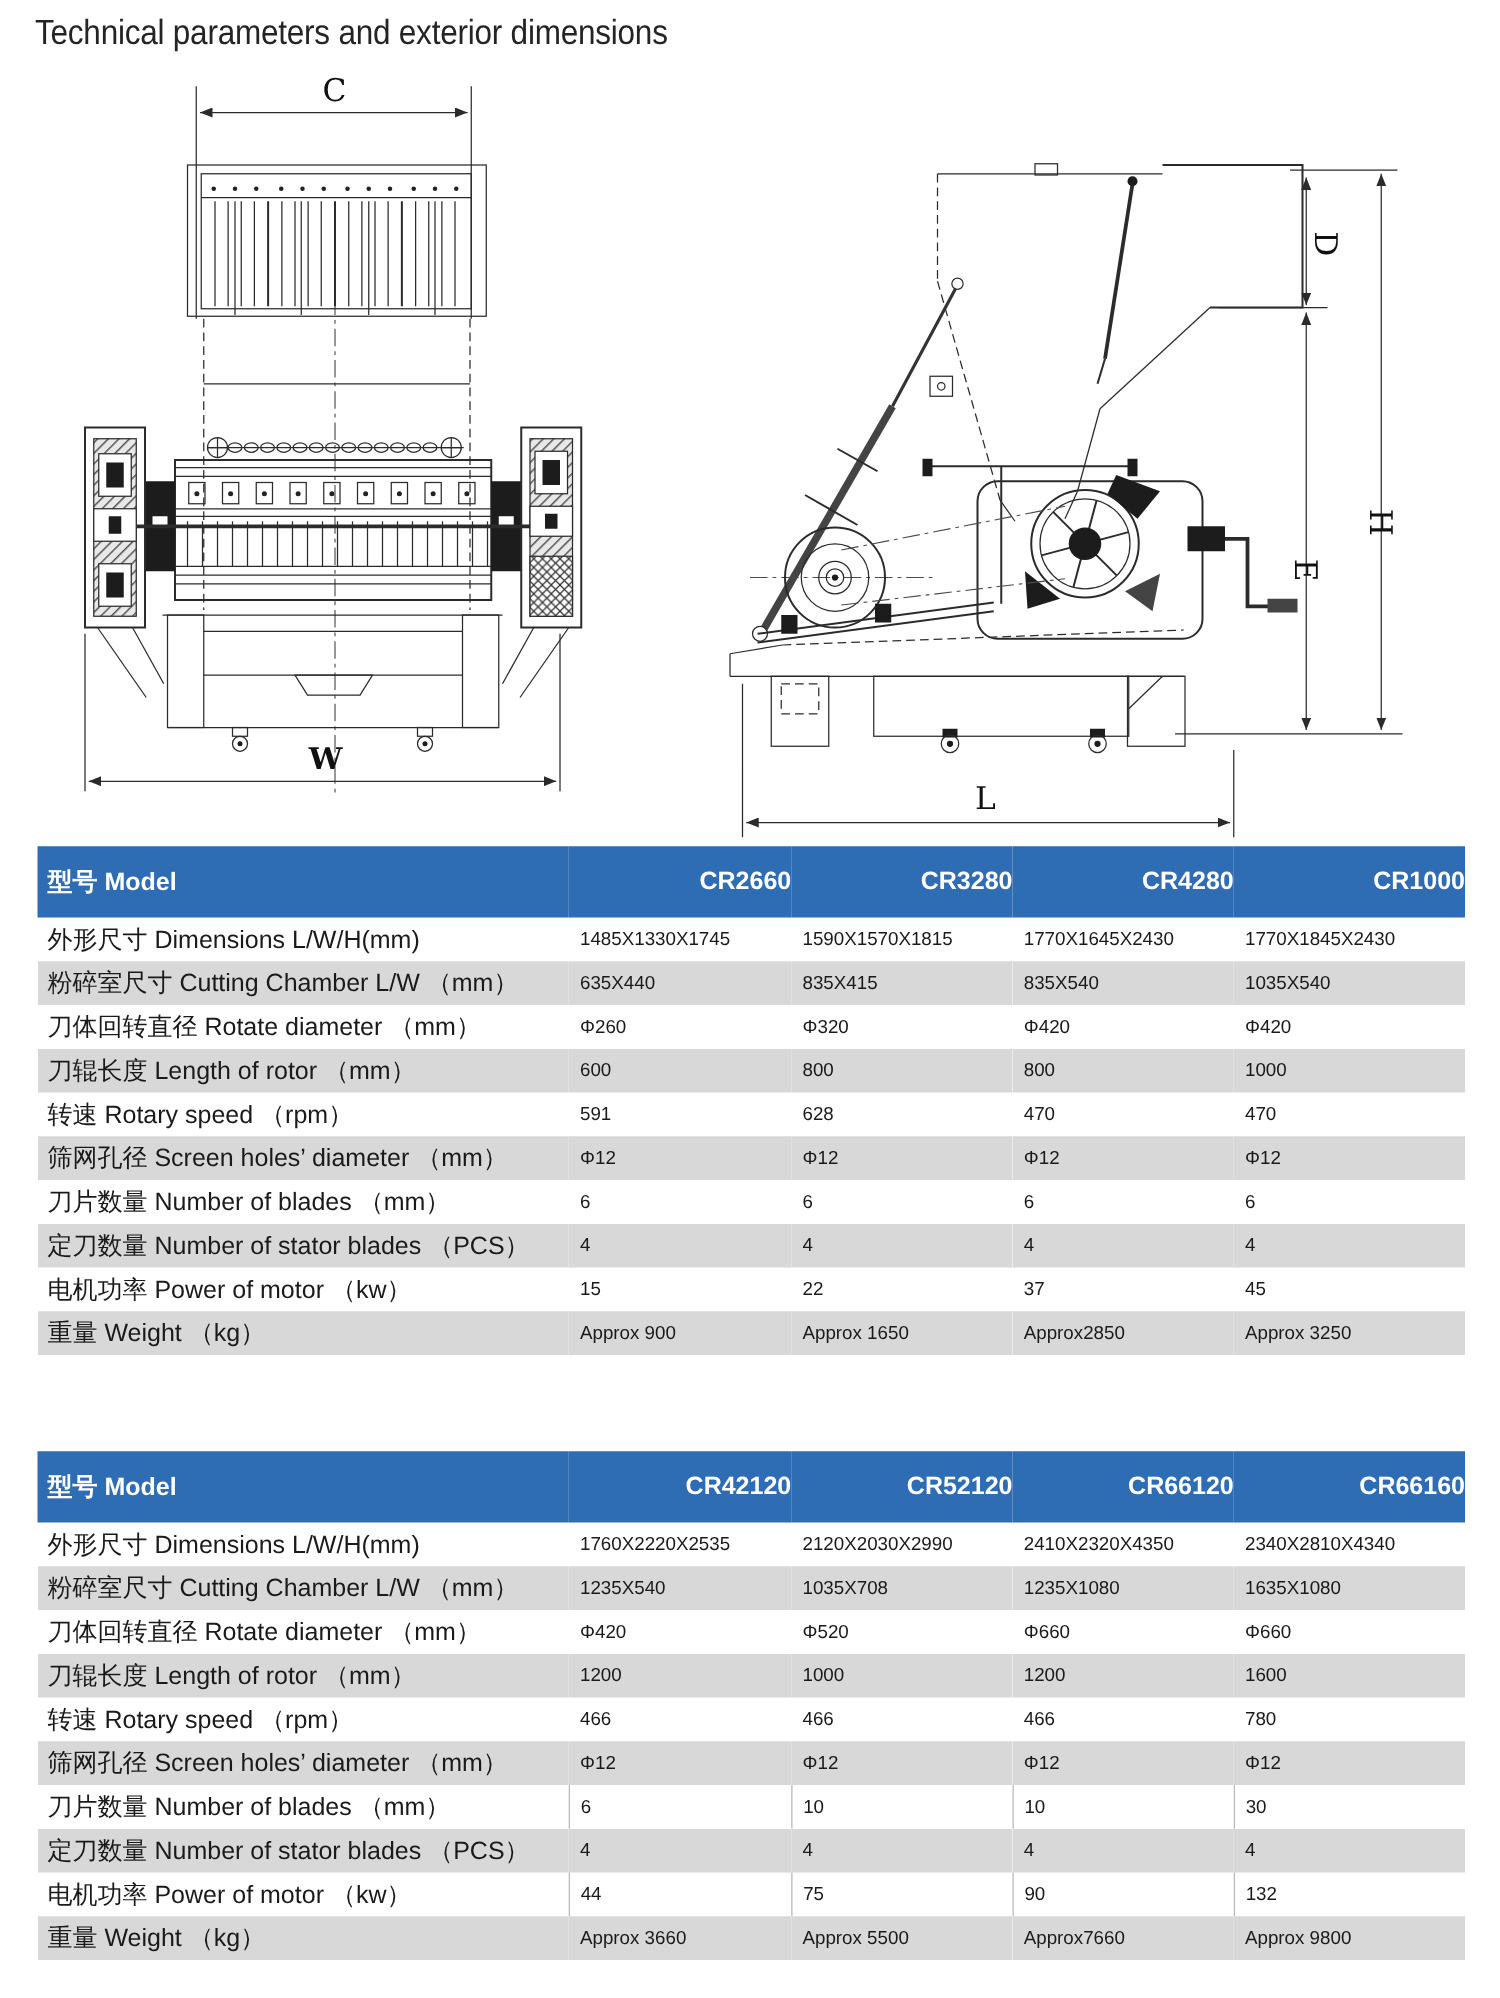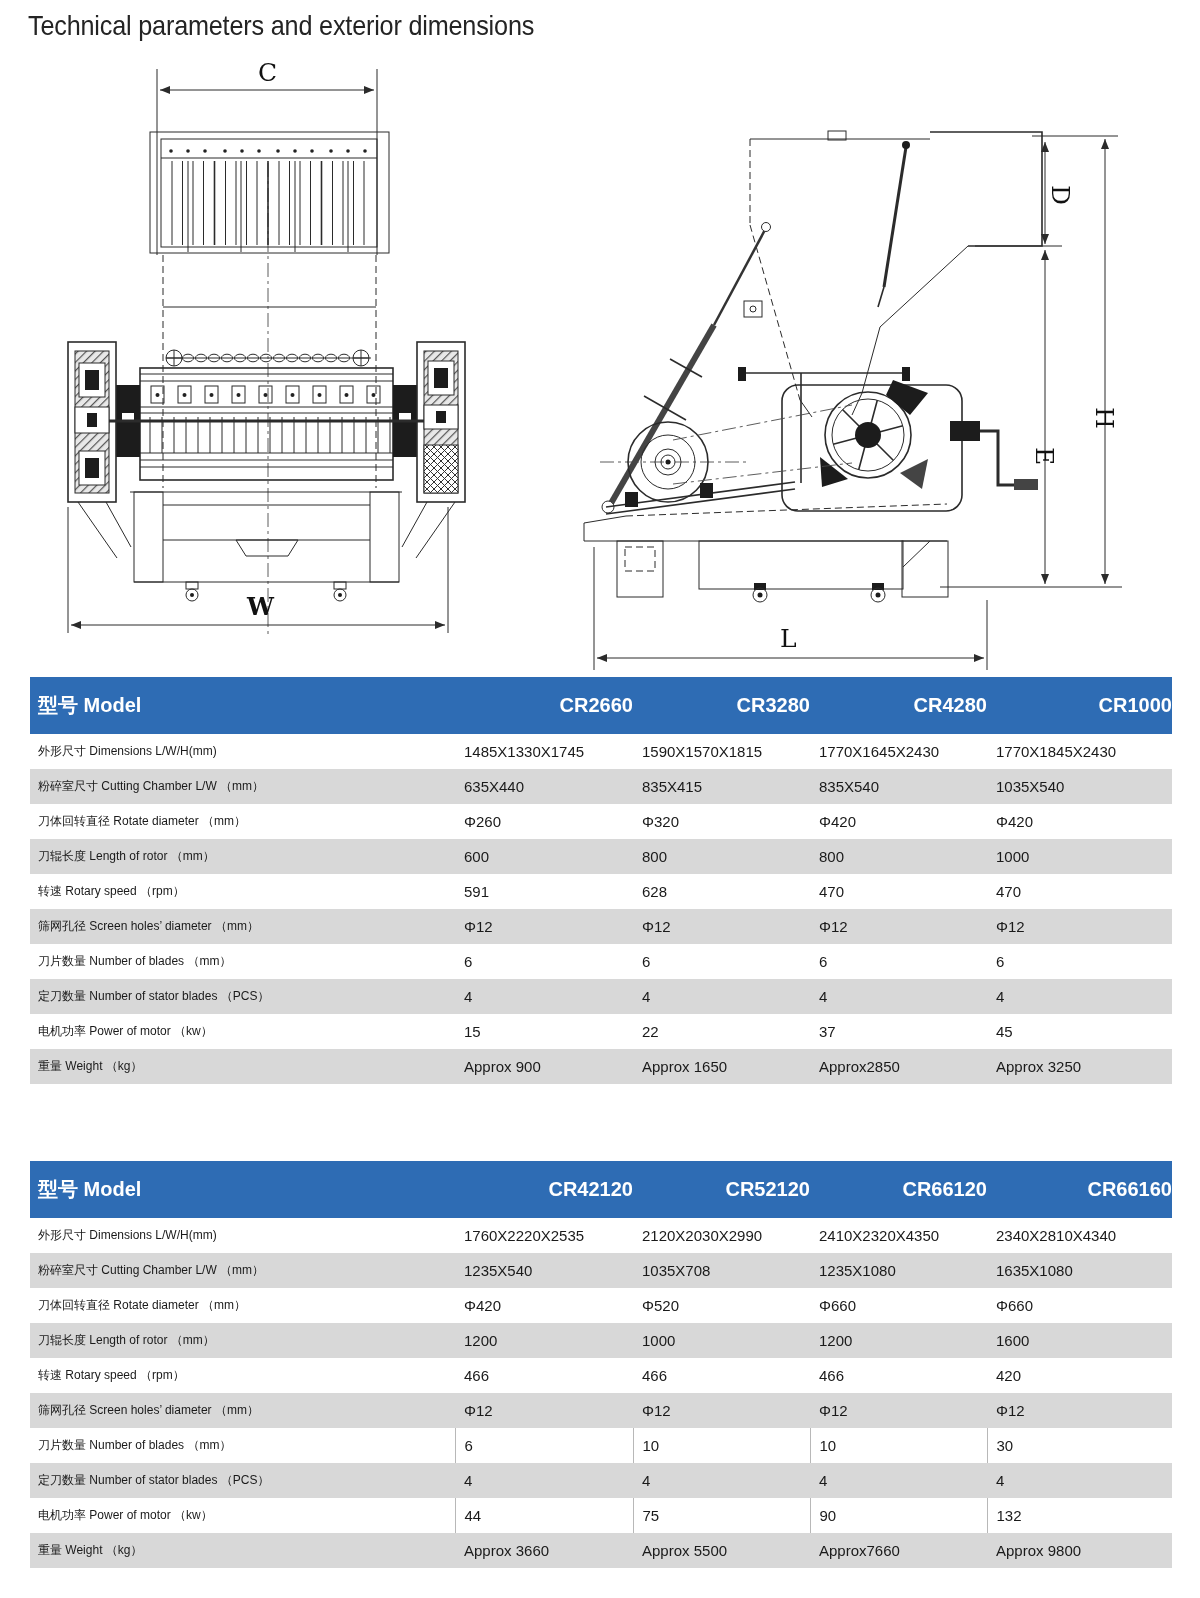--- a/index.html
+++ b/index.html
@@ -10,21 +10,21 @@
        font-family:"Liberation Sans",sans-serif;overflow:hidden;}
   .title{position:absolute;left:28px;top:10px;font-size:28px;color:#242424;
          letter-spacing:-0.2px;transform:scaleX(0.9);transform-origin:left center;white-space:nowrap;}
   .drawing{position:absolute;left:0;top:55px;}
   table.spec{position:absolute;left:30px;width:1142px;border-collapse:collapse;table-layout:fixed;}
   table.spec th{background:var(--hdr-bg);color:var(--hdr-tx);height:57px;text-align:left;
         font-size:20px;font-weight:bold;padding:0 0 0 8px;vertical-align:middle;}
   table.spec th.v{padding-left:9px;text-align:right;}
   table.spec td{height:35px;color:var(--tx);vertical-align:middle;padding:0 0 0 9px;
         font-size:15px;white-space:nowrap;overflow:hidden;}
-  table.spec td.label{font-size:12px;padding-left:8px;}
+  table.spec td.label{font-size:20px;padding-left:8px;}
   table.spec tr.alt{background:var(--alt-bg);}
   table.spec tr.seps td.v{border-left:1px solid #b8b8b8;}
   #table1{top:677px;}
   #table2{top:1161px;}
   
   .ln{stroke:var(--ln);fill:none;stroke-width:1;}
   .ln15{stroke:var(--ln);fill:none;stroke-width:1.6;}
   .thk{stroke:var(--ln);fill:none;stroke-width:3;}
   .dk{fill:#1c1c1c;stroke:none;}
   .gy{fill:#444;stroke:none;}
@@ -412,21 +412,21 @@
         <td class="v">1200</td>
         <td class="v">1000</td>
         <td class="v">1200</td>
         <td class="v">1600</td>
       </tr>
       <tr>
         <td class="label">转速 Rotary speed （rpm）</td>
         <td class="v">466</td>
         <td class="v">466</td>
         <td class="v">466</td>
-        <td class="v">420</td>
+        <td class="v">780</td>
       </tr>
       <tr class="alt">
         <td class="label">筛网孔径 Screen holes’ diameter （mm）</td>
         <td class="v">Φ12</td>
         <td class="v">Φ12</td>
         <td class="v">Φ12</td>
         <td class="v">Φ12</td>
       </tr>
       <tr class="seps">
         <td class="label">刀片数量 Number of blades （mm）</td>

